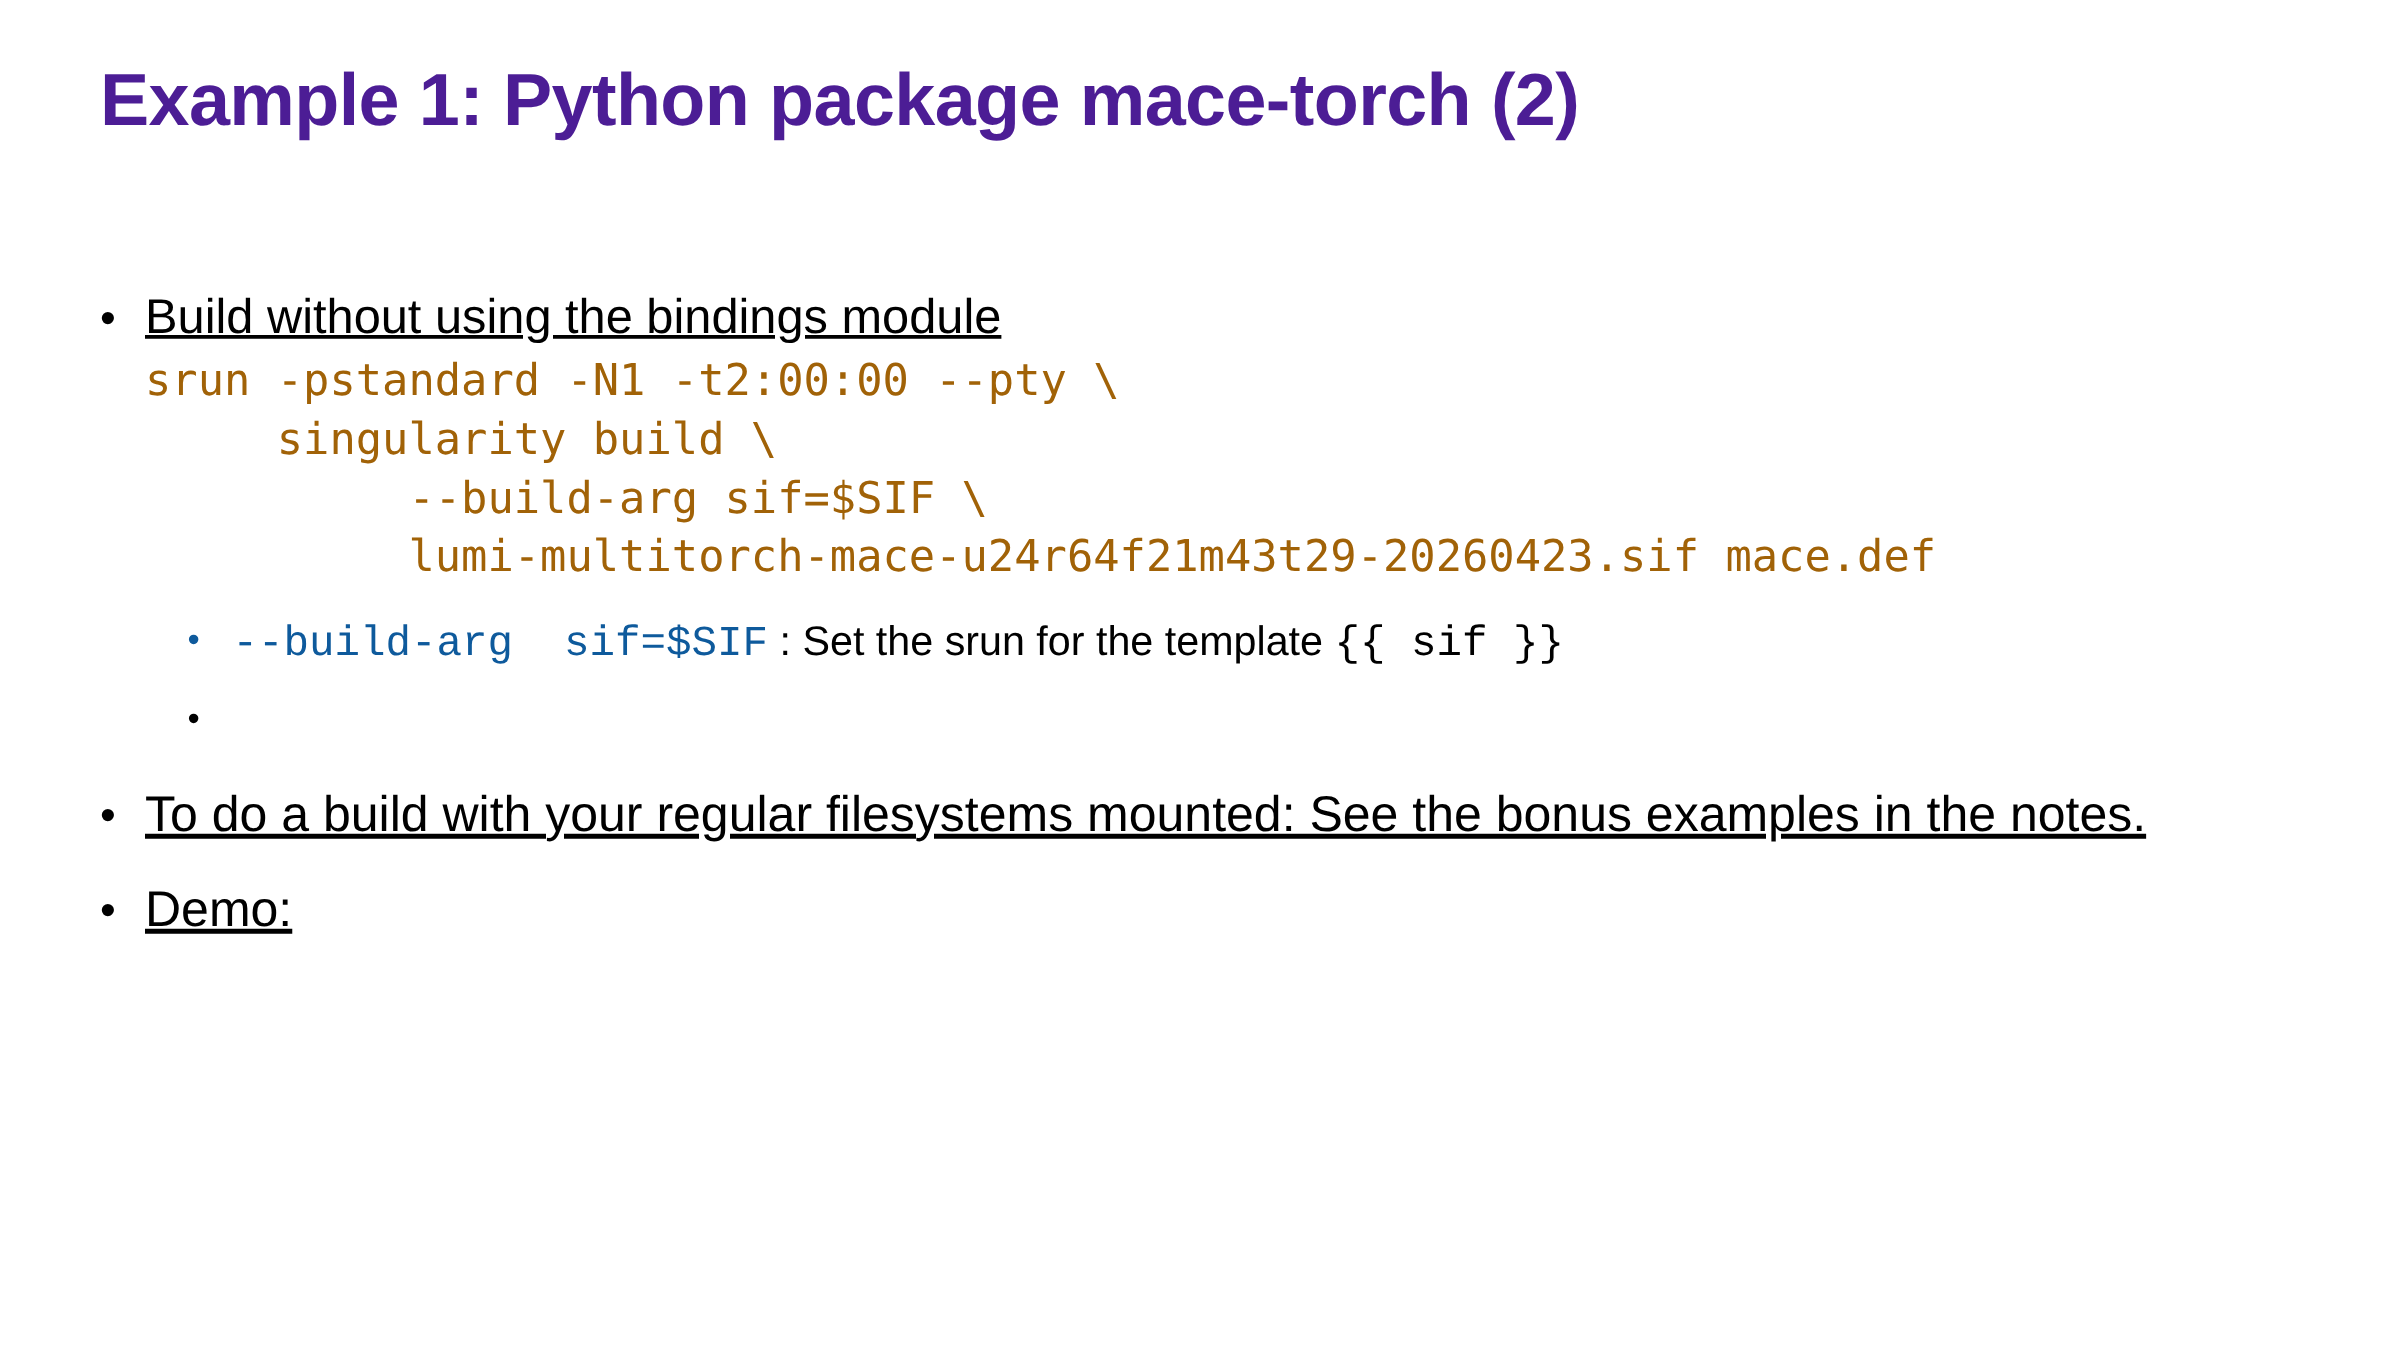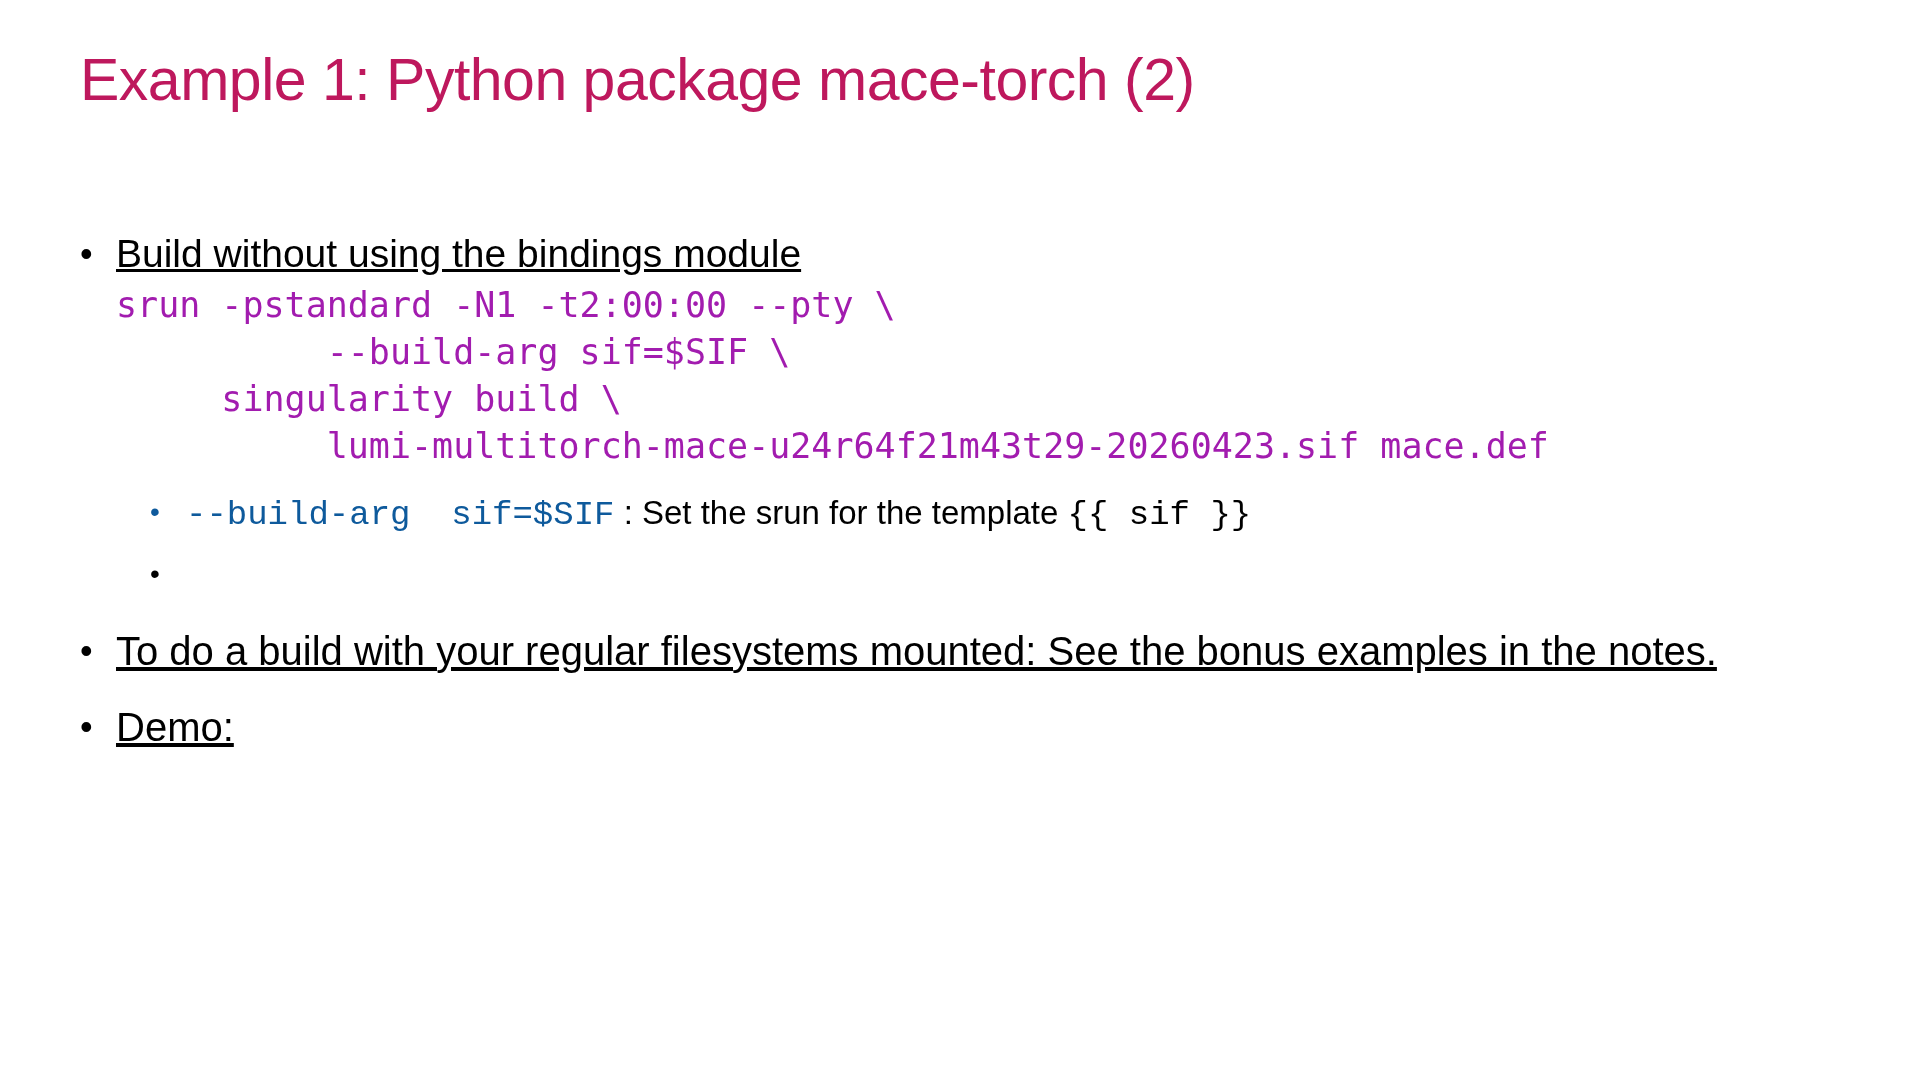--- a/index.html
+++ b/index.html
@@ -12,23 +12,23 @@
     color: #000000;
     overflow: hidden;
     position: relative;
   }
   .slide { position: absolute; inset: 0; }
   .slide-title {
     position: absolute;
     left: 80px;
     top: 46px;
     font-size: 59px;
-    font-weight: normal;
+    font-weight: bold;
     letter-spacing: -0.5px;
-    color: #be185d;
+    color: #4c1d95;
     white-space: nowrap;
   }
   .content {
     position: absolute;
     left: 80px;
     top: 228px;
     width: 1790px;
   }
   .row { display: flex; align-items: flex-start; }
   .bullet {
@@ -72,24 +72,24 @@
 
   <div class="slide-title">Example 1: Python package mace-torch (2)</div>
 
   <div class="content">
 
     <div class="row l1 row-b1">
       <span class="bullet">•</span>
       <span class="txt">Build without using the bindings module</span>
     </div>
 
-    <div class="code-block blue" style="color: #a21caf;">
+    <div class="code-block blue" style="color: #a16207;">
       <div class="code-line">srun -pstandard -N1 -t2:00:00 --pty \</div>
+      <div class="code-line">     singularity build \</div>
       <div class="code-line">          --build-arg sif=$SIF \</div>
-      <div class="code-line">     singularity build \</div>
       <div class="code-line">          lumi-multitorch-mace-u24r64f21m43t29-20260423.sif mace.def</div>
     </div>
 
     <div class="row l2 row-sub1">
       <span class="bullet blue" style="color: rgb(14, 90, 156);">•</span>
       <span class="txt"><span class="mono blue" style="color: rgb(14, 90, 156);">--build-arg  sif=$SIF</span><span> : Set the srun for the template </span><span class="mono blue" style="color: #000000;">{{ sif }}</span></span>
     </div>
 
     <div class="row l2 row-sub2">
       <span class="bullet">•</span>

